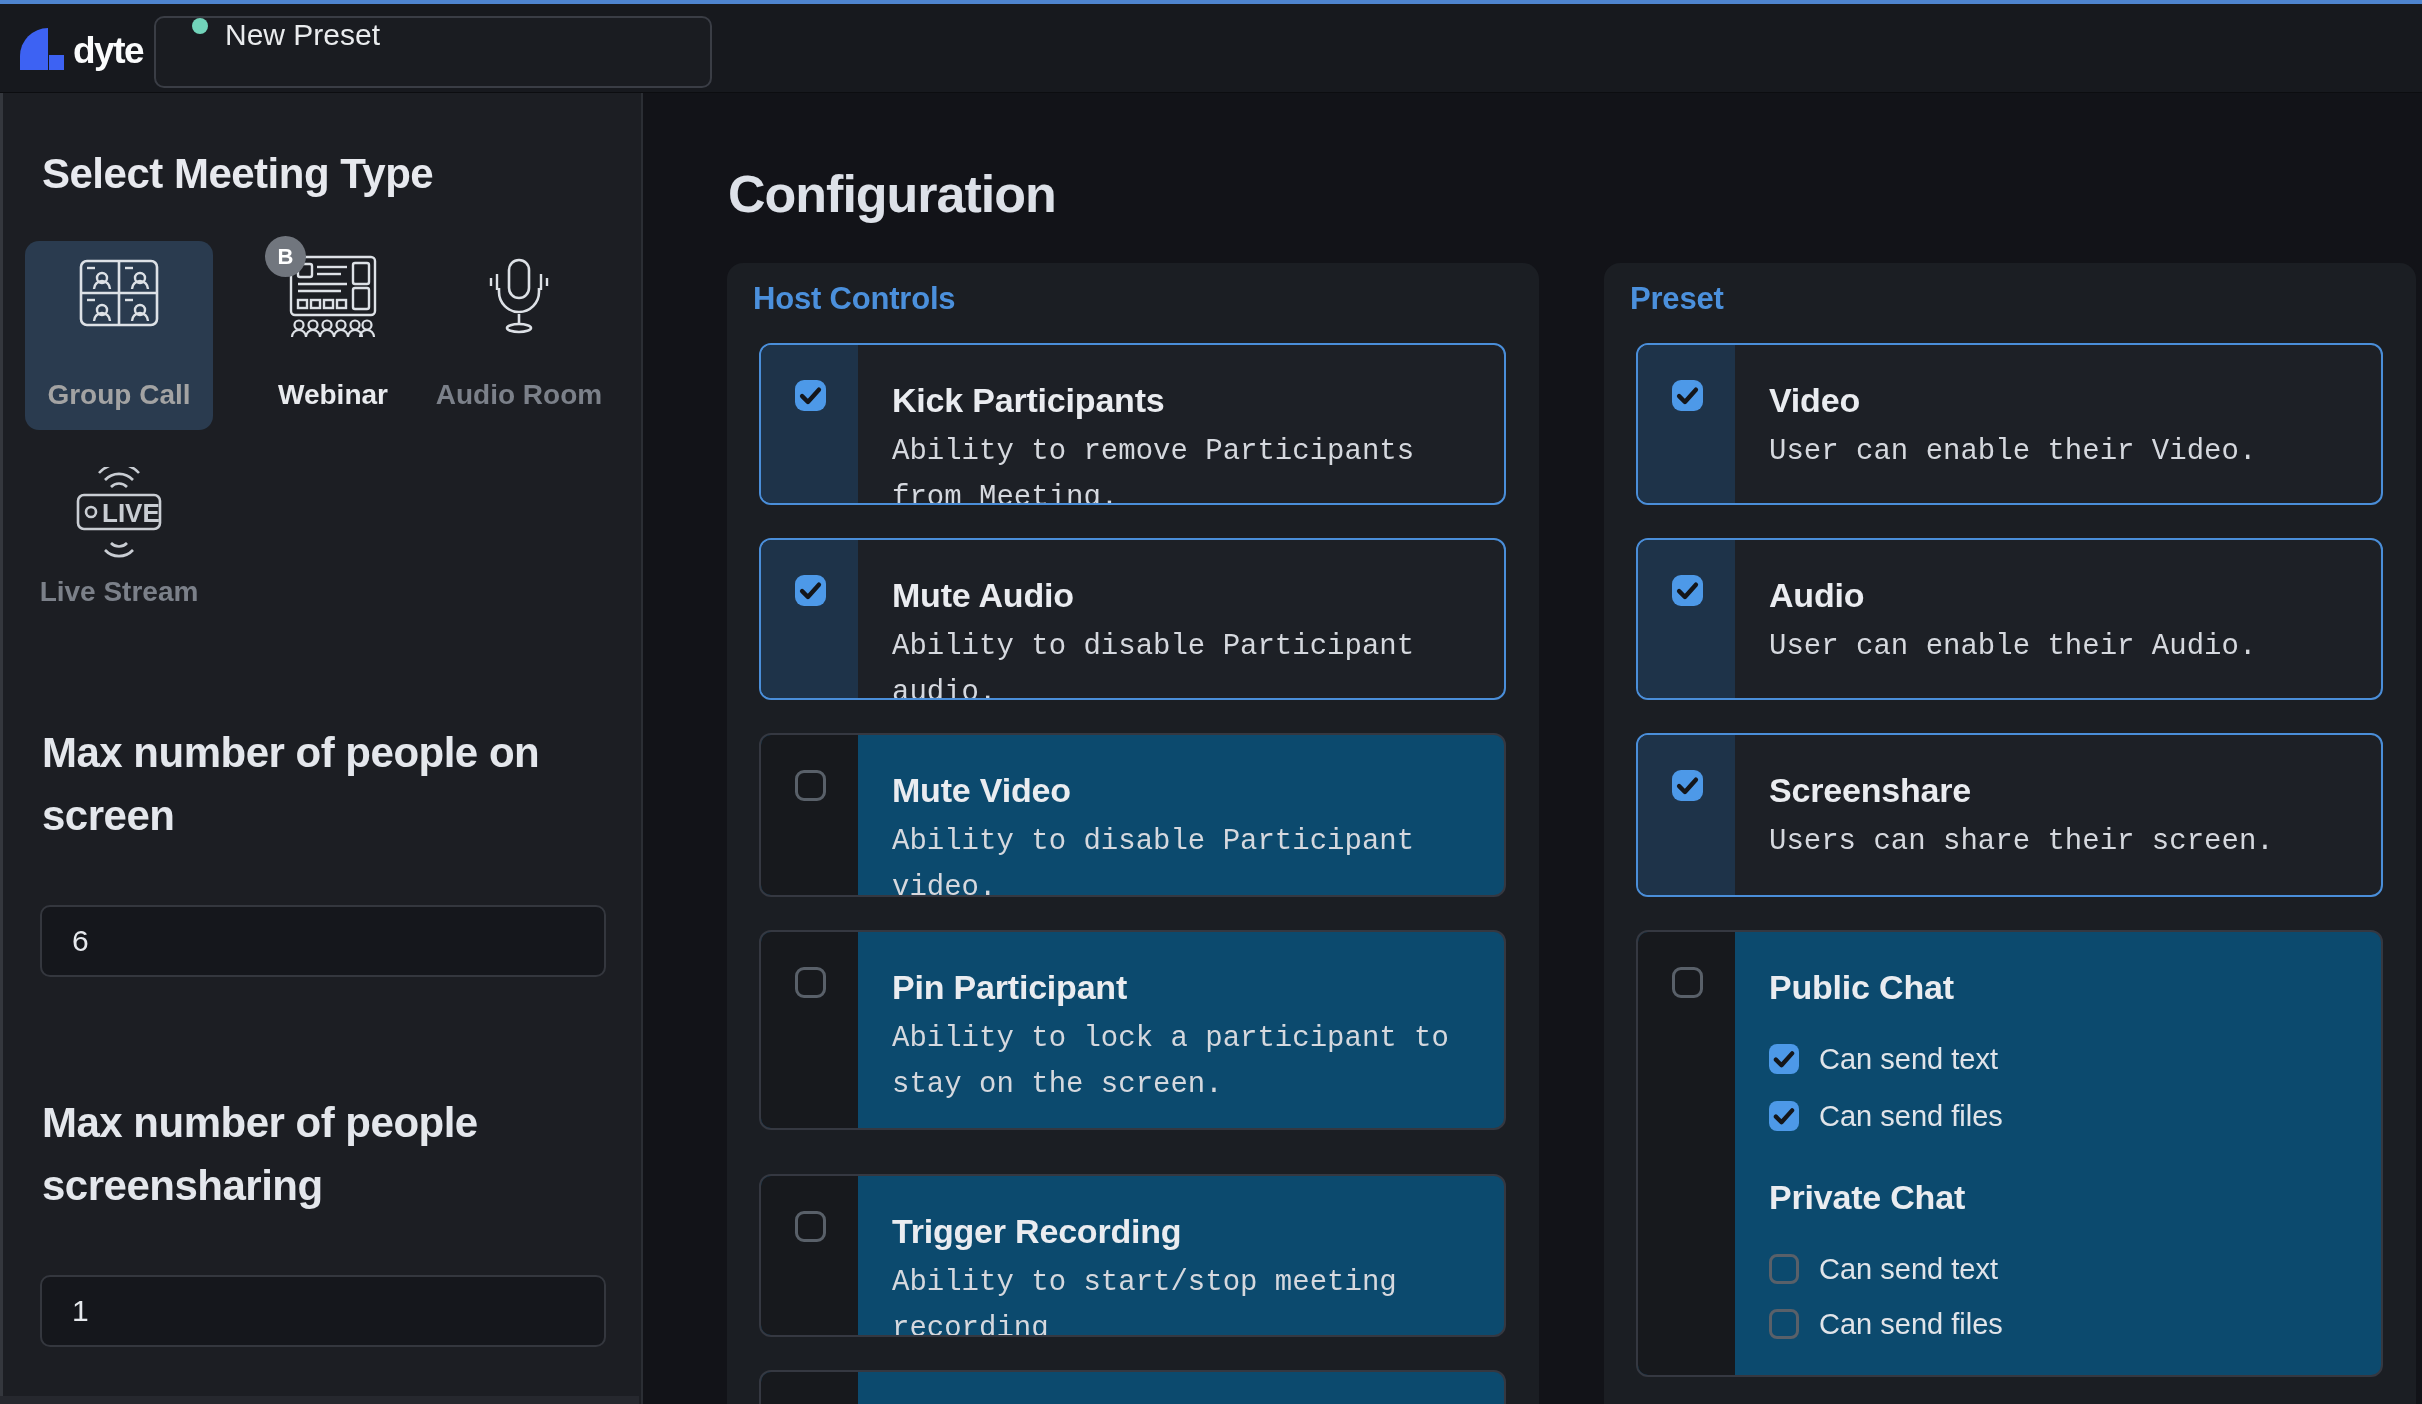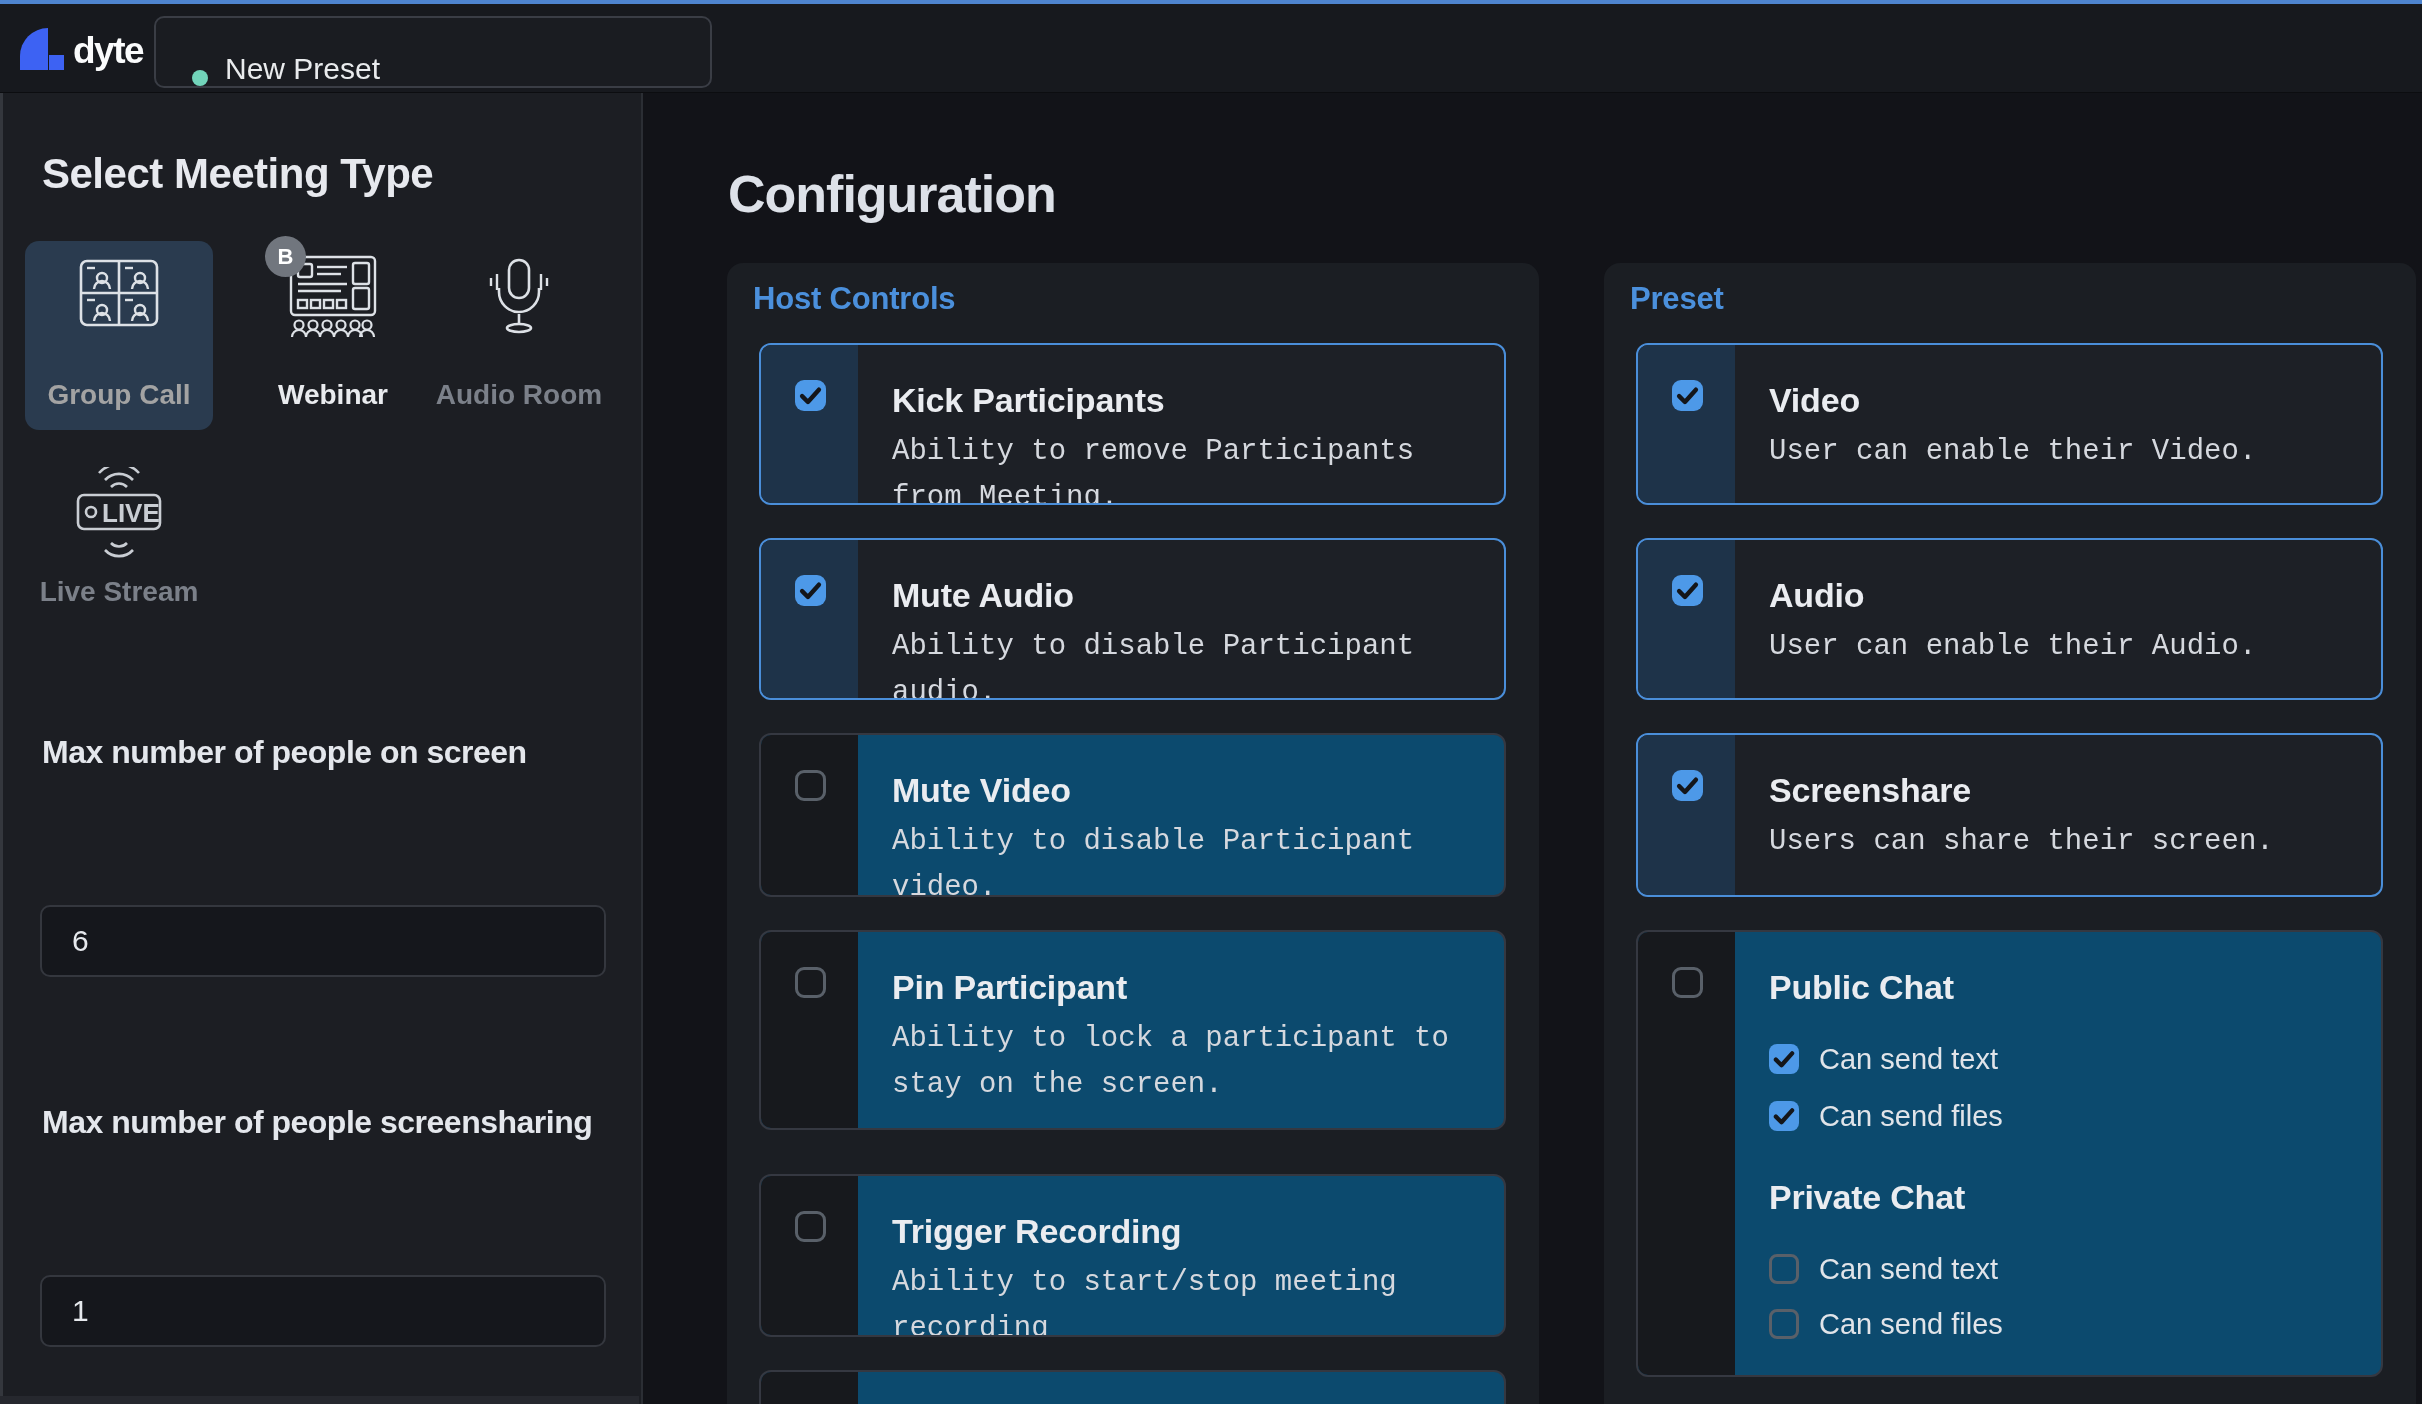--- a/index.html
+++ b/index.html
@@ -4,37 +4,37 @@
 <style>
   html,body{margin:0;padding:0;background:#0c0d10;}
   .screen{position:relative;width:2422px;height:1404px;overflow:hidden;background:#121318;
           font-family:"Liberation Sans","DejaVu Sans",sans-serif;color:#e8eaee;}
   
   .topline{position:absolute;left:0;top:0;width:2422px;height:4px;background:#4e84cf;}
   .topbar{position:absolute;left:0;top:4px;width:2422px;height:89px;background:#17191e;border-bottom:1px solid #0c0d10;box-sizing:border-box;}
   .logo{position:absolute;left:18px;top:18px;height:58px;display:flex;align-items:center;gap:7px;}
   .brand{font-size:37px;font-weight:800;letter-spacing:-1.5px;color:#fafbfc;}
   .preset-box{position:absolute;left:154px;top:12px;width:558px;height:72px;box-sizing:border-box;
-              border:2px solid #3a3d45;border-radius:10px;background:#1a1c21;display:flex;align-items:flex-end;padding-left:36px;gap:17px;}
+              border:2px solid #3a3d45;border-radius:10px;background:#1a1c21;display:flex;align-items:flex-start;padding-left:36px;gap:17px;}
   .preset-dot{width:16px;height:16px;border-radius:50%;background:#72d4ba;}
   .preset-name{font-size:30px;color:#e9ebed;}
   
   .sidebar{position:absolute;left:0;top:93px;width:643px;height:1311px;background:#1c1e23;
            border-right:2px solid #2b2e34;box-sizing:border-box;}
   .sidebar-leftline{position:absolute;left:0;top:0;width:3px;height:1311px;background:#34373d;}
   .sb-title{position:absolute;left:42px;top:57px;font-size:42px;font-weight:700;letter-spacing:-0.5px;color:#e7e9ee;}
   .mt-card-bg{position:absolute;left:25px;top:148px;width:188px;height:189px;background:#2a3b4f;border-radius:14px;}
   .mt-icon{position:absolute;color:#dde1e6;}
   .mt-label{position:absolute;width:188px;text-align:center;font-size:28px;font-weight:600;}
   .mt-label.sel{color:#a3a3a3;text-align:center;}
   .mt-label.on{color:#e9ebee;}
   .mt-label.dim{color:#7b8089;}
   .beta-badge{position:absolute;left:265px;top:143px;width:41px;height:41px;border-radius:50%;background:#71767e;
               display:flex;align-items:center;justify-content:center;font-size:22px;font-weight:700;color:#ffffff;}
-  .sb-h{position:absolute;left:42px;width:575px;font-size:32px;font-weight:700;letter-spacing:-0.5px;line-height:63px;color:#e4e7ec;}
+  .sb-h{position:absolute;left:42px;width:575px;font-size:42px;font-weight:700;letter-spacing:-0.5px;line-height:63px;color:#e4e7ec;}
   .sb-input{position:absolute;left:40px;width:566px;height:72px;box-sizing:border-box;background:#15171c;
             border:2px solid #34373e;border-radius:10px;color:#e6e9ed;font-size:30px;padding:0 0 0 30px;outline:none;
             font-family:"Liberation Sans","DejaVu Sans",sans-serif;}
   .sb-scrollstrip{position:absolute;left:0;top:1303px;width:639px;height:8px;background:#26282e;}
   
   .main-title{position:absolute;left:728px;top:164px;font-size:52px;font-weight:700;letter-spacing:-1px;color:#dde1e8;}
   .panel{position:absolute;top:263px;width:812px;height:1200px;background:#1b1e23;border-radius:16px;}
   .panel.host{left:727px;}
   .panel.media{left:1604px;}
   .panel-heading{position:absolute;left:26px;top:18px;font-size:31px;font-weight:700;letter-spacing:-0.2px;color:#4b90dc;}

